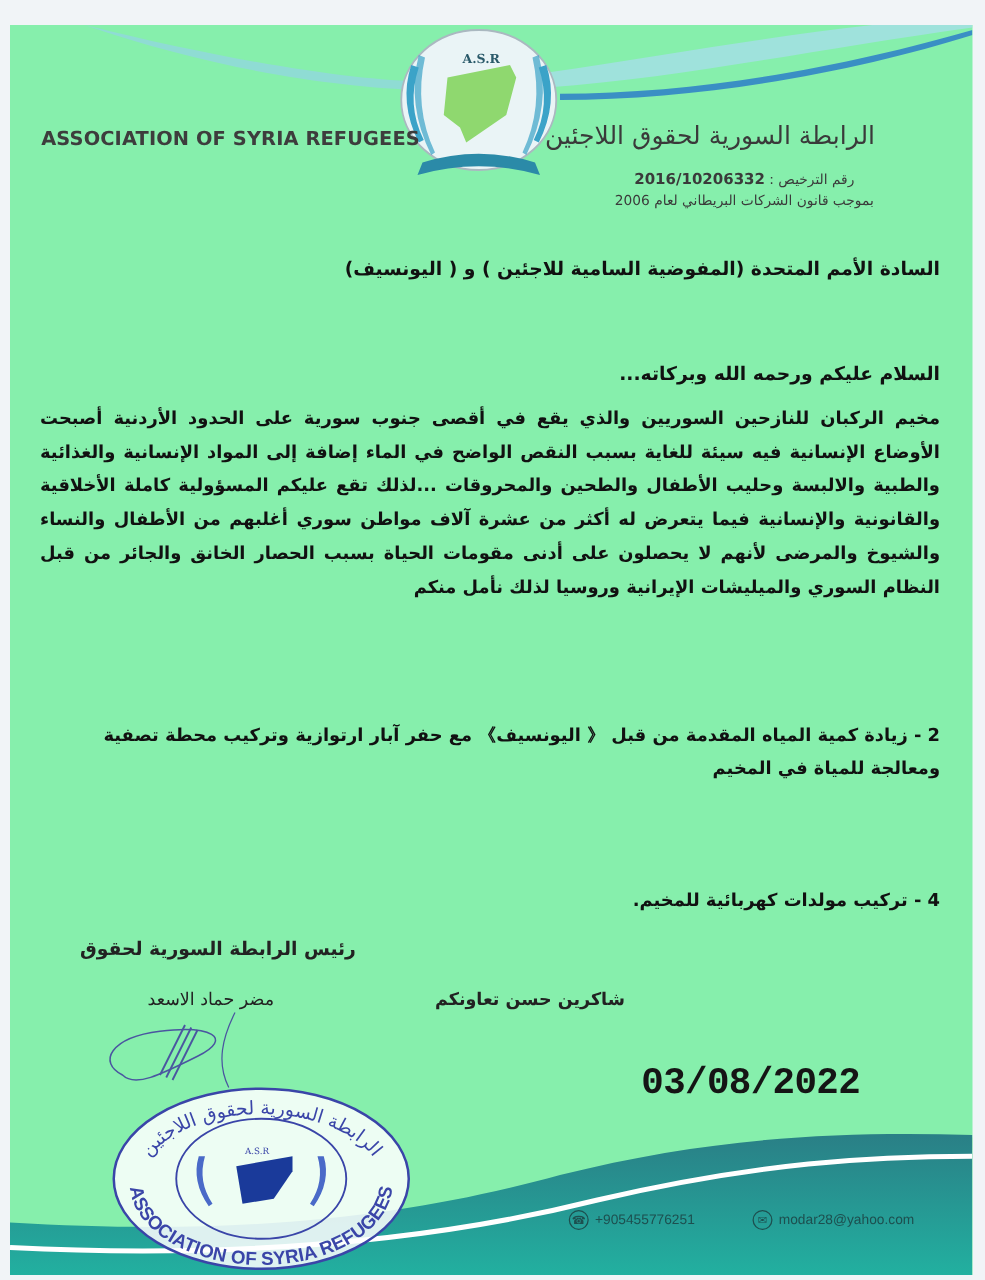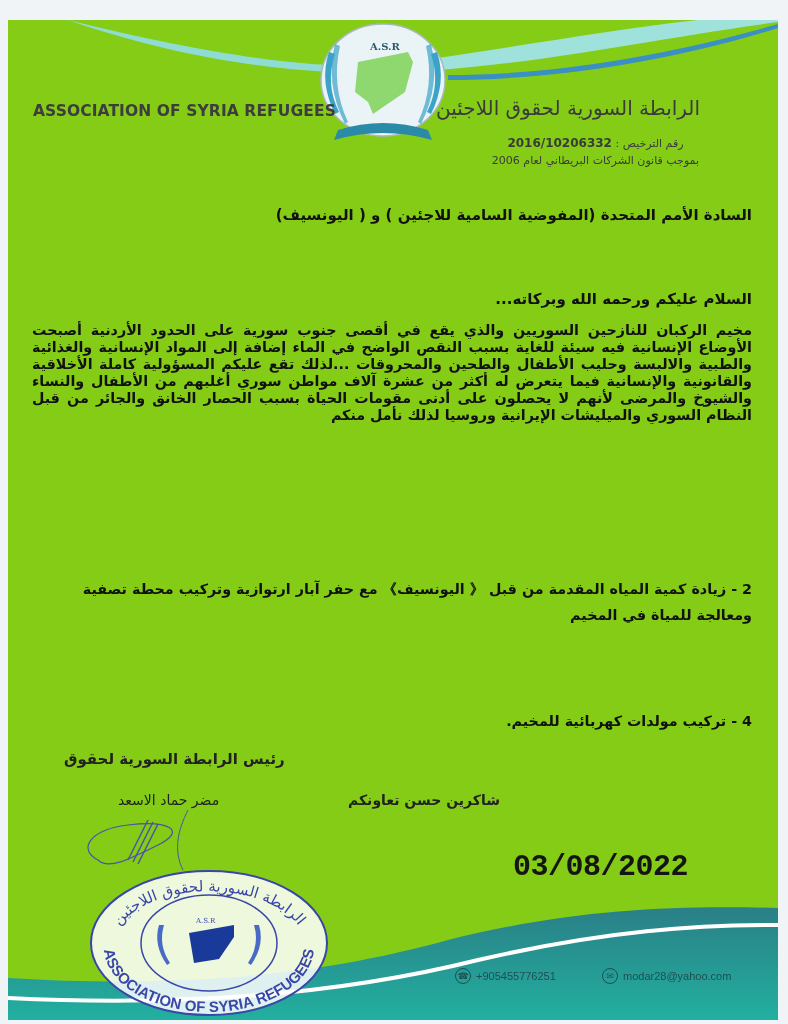--- a/index.html
+++ b/index.html
@@ -4,21 +4,21 @@
   <style>
     * { box-sizing: border-box; margin: 0; padding: 0; }
     html, body {
       width: 788px; height: 1024px; overflow: hidden;
       background: #f1f4f7;
       font-family: "DejaVu Sans", sans-serif;
     }
     .page {
       position: absolute; left: 8px; top: 20px;
       width: 770px; height: 1000px;
-      background: #84cc16;
+      background: #86efac;
       overflow: hidden;
     }
     .top-swoosh { position: absolute; left: 0; top: 0; width: 770px; height: 80px; }
     .logo-top { position: absolute; left: 305px; top: 2px; width: 140px; height: 130px; }
     .org-en {
       position: absolute; left: 25px; top: 82px;
       font-family: "DejaVu Sans", sans-serif; font-weight: bold;
       font-size: 15.5px; color: #3d3d3d; letter-spacing: 0.1px;
     }
     .org-ar {
@@ -36,21 +36,21 @@
     .body-text {
       font-family: "DejaVu Sans", sans-serif;
       font-weight: bold; color: #111;
       direction: rtl; text-align: right;
       position: absolute;
     }
     .addressee { right: 26px; top: 186px; font-size: 15px; }
     .greeting { right: 26px; top: 270px; font-size: 15px; }
     .para {
       right: 26px; top: 302px; width: 720px;
-      font-size: 14.3px; line-height: 17px; text-align: justify;
+      font-size: 14.3px; line-height: 27px; text-align: justify;
       text-align-last: right;
     }
     .item { right: 26px; width: 720px; font-size: 14.3px; line-height: 26px; }
     .item1 { top: 466px; }
     .item2 { top: 556px; }
     .item3 { top: 626px; }
     .item4 { top: 688px; }
 
     .sig-title {
       position: absolute; left: 56px; top: 730px;

